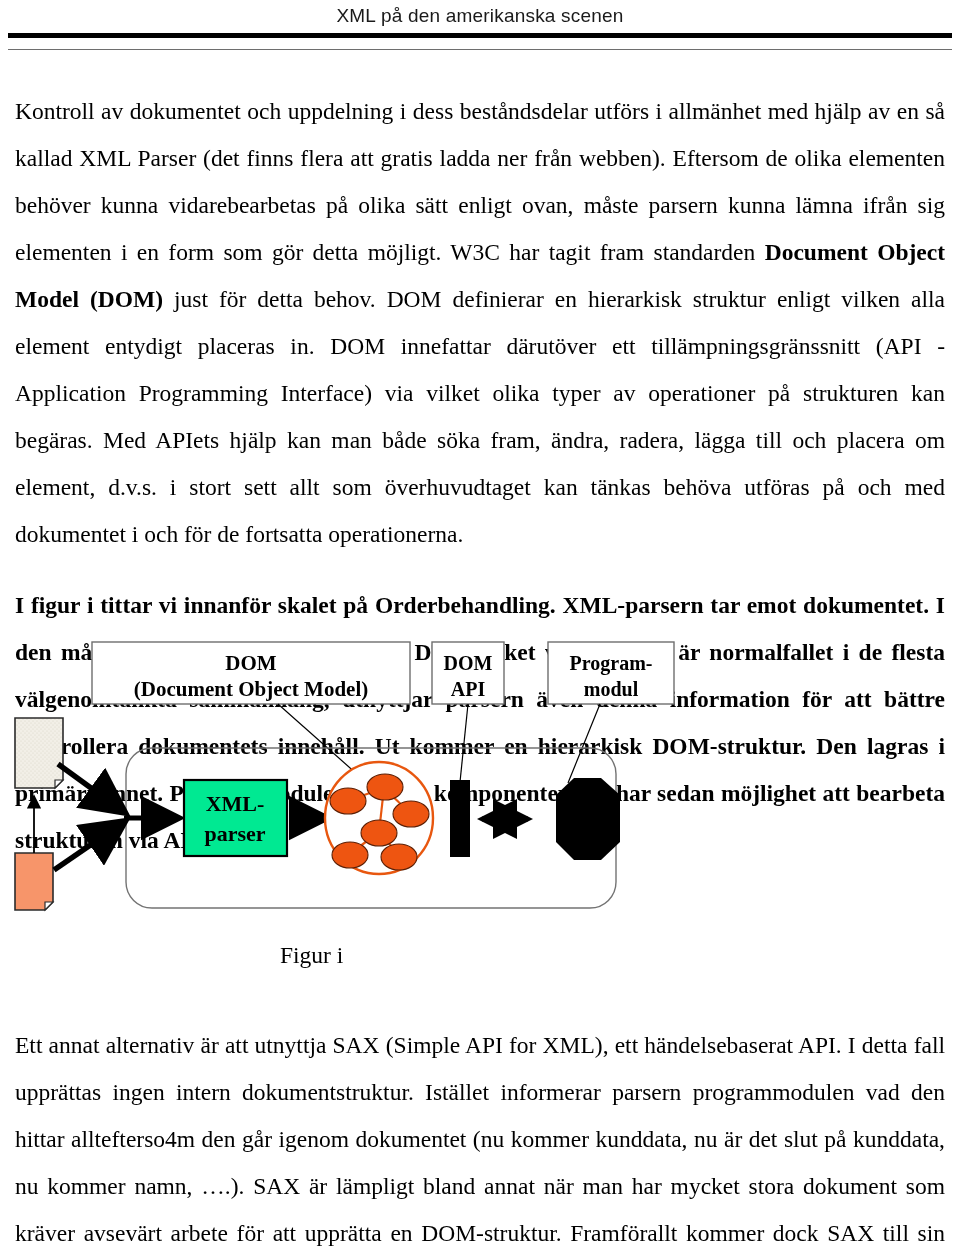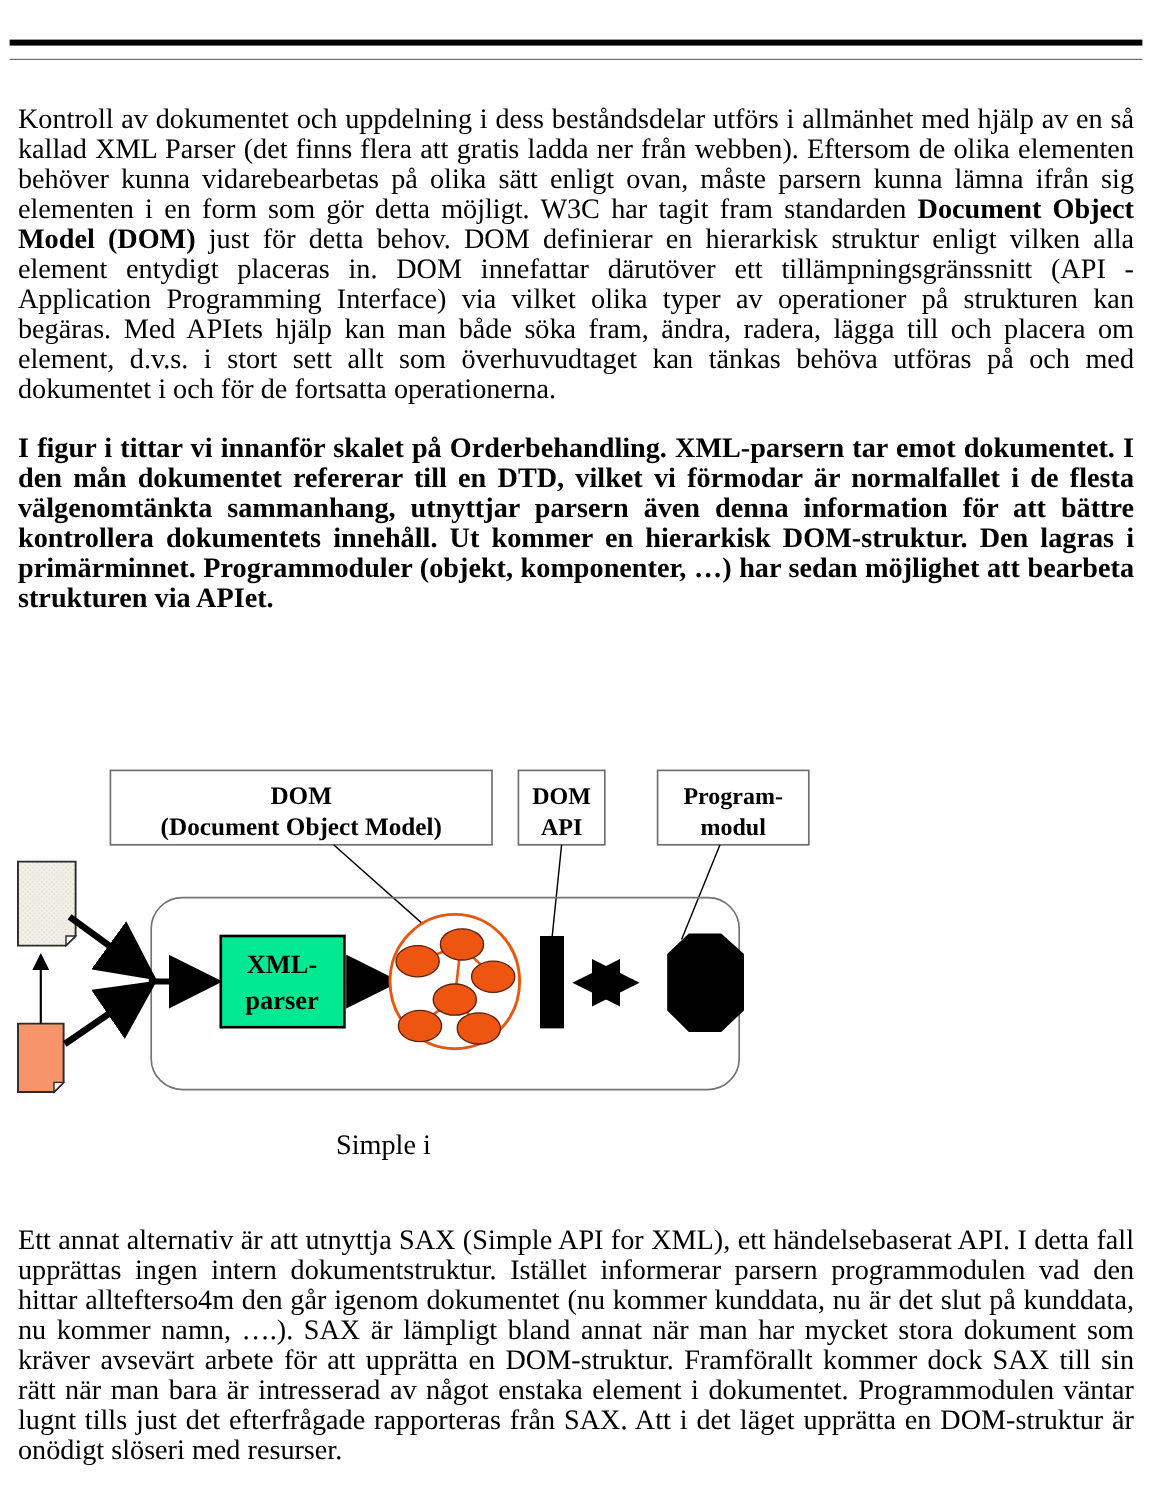--- a/index.html
+++ b/index.html
@@ -57,21 +57,21 @@
   .content {
     position: absolute;
     left: 15px;
     top: 88px;
     width: 930px;
   }
   p.para {
     margin: 0 0 0 0;
     text-align: justify;
     font-size: 23.5px;
-    line-height: 25px;
+    line-height: 47px;
     font-family: "Liberation Serif", "DejaVu Serif", serif;
     text-justify: inter-word;
   }
   p.para.gap-before {
     margin-top: 24px;
     font-weight: bold;
   }
   .b { font-weight: bold; }
   .i { }
 
@@ -122,20 +122,21 @@
     position: absolute;
     left: 15px;
     top: 1022px;
     width: 930px;
   }
 </style>
 </head>
 <body>
 
 <div class="page-header">
+  <div class="header-title">XML på den amerikanska scenen</div>
   <div class="rule-thick"></div>
   <div class="rule-thin"></div>
 </div>
 
 <div class="content">
   <p class="para"><span>Kontroll av dokumentet och uppdelning i dess beståndsdelar utförs i allmänhet med hjälp av en så kallad XML Parser (det finns flera att gratis ladda ner från webben). Eftersom de olika elementen behöver kunna vidarebearbetas på olika sätt enligt ovan, måste parsern kunna lämna ifrån sig elementen i en form som gör detta möjligt. W3C har tagit fram standarden </span><span class="b">Document Object Model (DOM)</span><span> just för detta behov. DOM definierar en hierarkisk struktur enligt vilken alla element entydigt placeras in. DOM innefattar därutöver ett tillämpningsgränssnitt (API - Application Programming Interface) via vilket olika typer av operationer på strukturen kan begäras. Med APIets hjälp kan man både söka fram, ändra, radera, lägga till och placera om element, d.v.s. i stort sett allt som överhuvudtaget kan tänkas behöva utföras på och med dokumentet i och för de fortsatta operationerna.</span></p>
 
   <p class="para gap-before">I figur i tittar vi innanför skalet på Orderbehandling. XML-parsern tar emot dokumentet. I den mån dokumentet refererar till en DTD, vilket vi förmodar är normalfallet i de flesta välgenomtänkta sammanhang, utnyttjar parsern även denna information för att bättre kontrollera dokumentets innehåll. Ut kommer en hierarkisk DOM-struktur. Den lagras i primärminnet. Programmoduler (objekt, komponenter, …) har sedan möjlighet att bearbeta strukturen via APIet.</p>
 </div>
 
@@ -230,17 +231,17 @@
     </g>
 
     <rect x="450" y="160" width="20" height="77" fill="#000000"></rect>
 
     <line x1="482" y1="199" x2="528" y2="199" stroke="#000000" stroke-width="5" marker-start="url(#arrowDblStart)" marker-end="url(#arrowDblEnd)"></line>
 
     <polygon points="556,175 574,158 601,158 620,175 620,222 601,240 574,240 556,222" fill="#000000"></polygon>
   </svg>
 </div>
 
-<div class="figure-caption">Simple i</div>
+<div class="figure-caption">Figur i</div>
 
 <div class="content-bottom">
   <p class="para"><span>Ett annat alternativ är att utnyttja SAX (</span><span class="i">Simple API for XML</span><span>), ett händelsebaserat API. I detta fall upprättas ingen intern dokumentstruktur. Istället informerar parsern programmodulen vad den hittar alltefterso4m den går igenom dokumentet (nu kommer kunddata, nu är det slut på kunddata, nu kommer namn, ….). SAX är lämpligt bland annat när man har mycket stora dokument som kräver avsevärt arbete för att upprätta en DOM-struktur. Framförallt kommer dock SAX till sin rätt när man bara är intresserad av något enstaka element i dokumentet. Programmodulen väntar lugnt tills just det efterfrågade rapporteras från SAX. Att i det läget upprätta en DOM-struktur är onödigt slöseri med resurser.</span></p>
 </div>
 
 </body></html>

